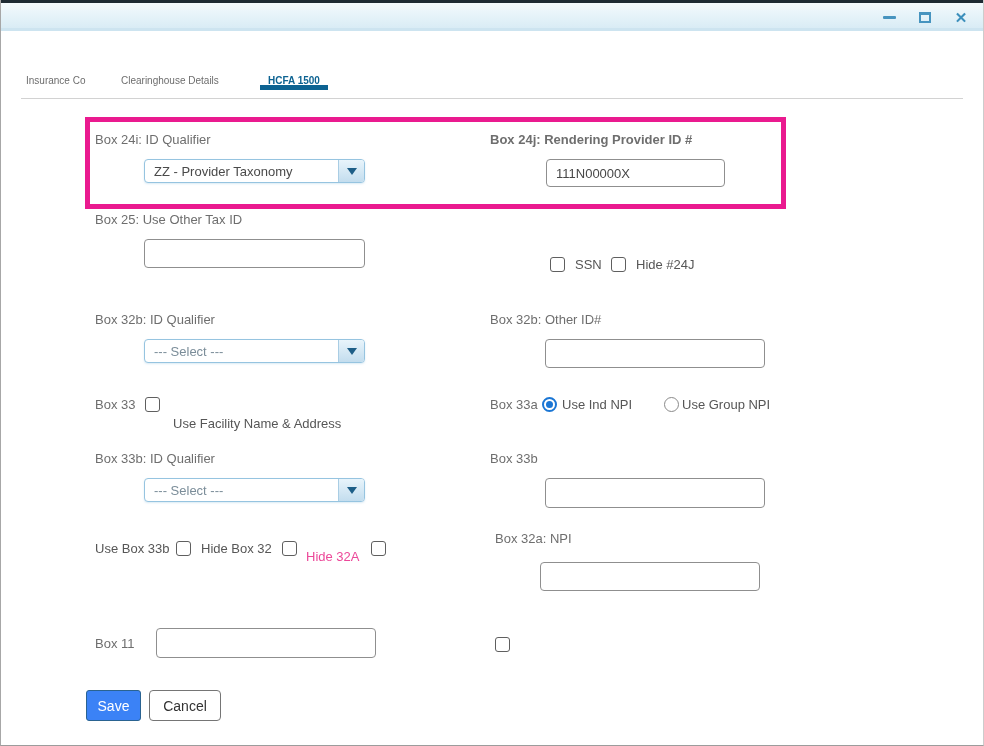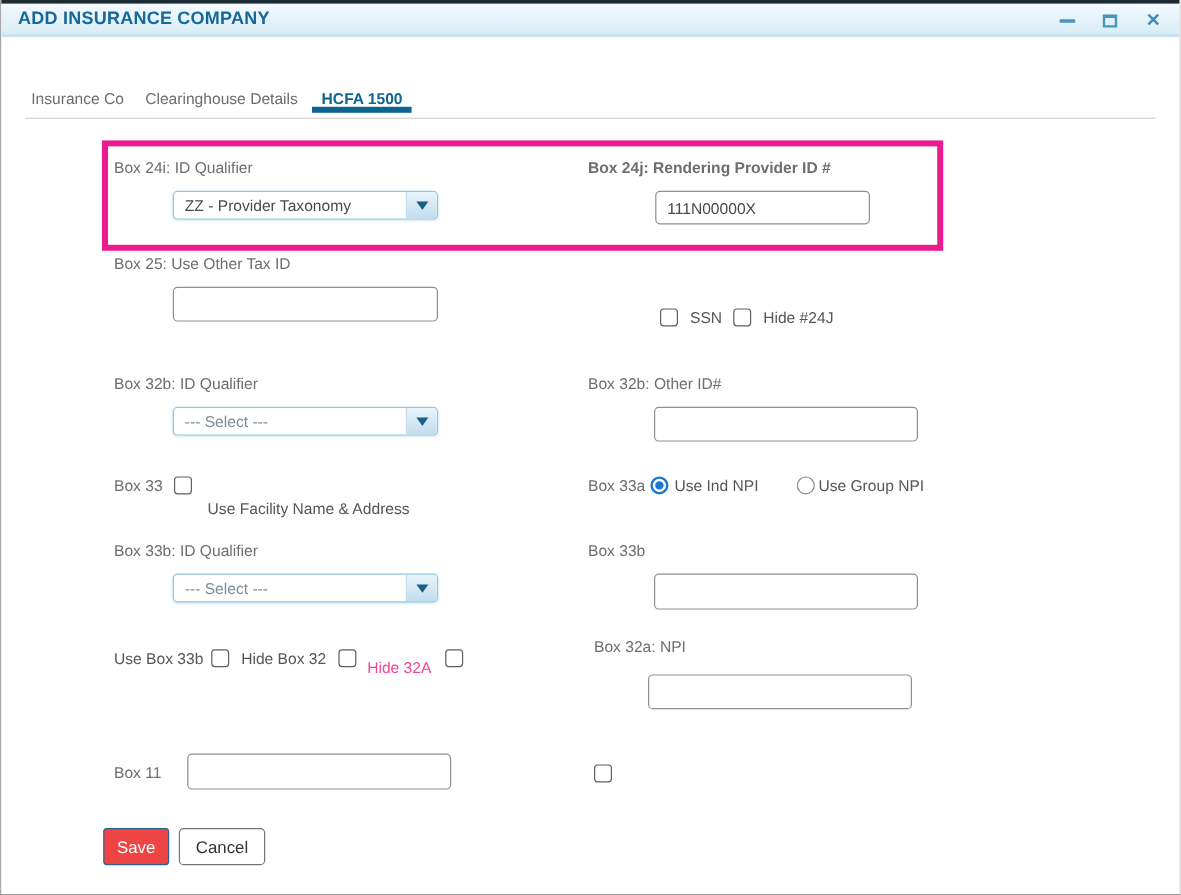--- a/index.html
+++ b/index.html
@@ -22,21 +22,21 @@
     margin-left:14px; font-size:15px; font-weight:bold; letter-spacing:0.2px;
     color:#16689a; text-transform:uppercase;
   }
   .controls { position:absolute; right:14px; top:0; height:28px; display:flex; align-items:center; gap:20px; }
   .ctrl { display:inline-flex; align-items:center; justify-content:center; width:16px; height:16px; cursor:pointer; }
   .ctrl .bar { width:13px; height:3px; background:#4794bf; border-radius:1px; }
   .ctrl .sq  { width:12px; height:11px; border:2px solid #4794bf; border-top-width:3px; }
   .ctrl.close { color:#3c8fbc; font-size:15px; font-weight:bold; line-height:1; }
   
   .tabstrip { position:absolute; left:20px; right:20px; top:75px; height:24px; border-bottom:1px solid #d2d2d2; }
-  .tab { position:absolute; top:0; font-size:13px; color:#6d6d6d; cursor:pointer; white-space:nowrap; }
+  .tab { position:absolute; top:0; font-size:10px; color:#6d6d6d; cursor:pointer; white-space:nowrap; }
   .tab.active { color:#0d6392; font-weight:bold; }
   .tab.active::after {
     content:""; position:absolute; left:-8px; right:-8px; bottom:-4px; height:5px; background:#0d6392;
   }
   
   .lbl { position:absolute; font-size:13px; color:#6e6e6e; white-space:nowrap; }
   .tinput {
     position:absolute; border:1px solid #8f8f8f; border-radius:4px; background:#fff;
     font-family:"Liberation Sans", sans-serif; font-size:13px; color:#474747; padding:0 9px; outline:none;
   }
@@ -60,30 +60,29 @@
   .radio { position:absolute; width:15px; height:15px; border-radius:50%; background:#fff; border:1px solid #8a8a8a; cursor:pointer; }
   .radio.checked { border:2px solid #1b76d4; display:flex; align-items:center; justify-content:center; }
   .radio.checked .dot { width:7px; height:7px; border-radius:50%; background:#1b76d4; }
   
   .highlight {
     position:absolute; left:84px; top:117px; width:701px; height:92px;
     border:5px solid #ea1a8f; pointer-events:none;
   }
   
   .btn { position:absolute; height:31px; border-radius:3px; font-family:"Liberation Sans", sans-serif; font-size:14px; cursor:pointer; }
-  .btn.save { left:85px; top:690px; width:55px; background:#ef4444; border:1px solid #2a6391; color:#ffffff; }
+  .btn.save { left:85px; top:690px; width:55px; background:#3b82f6; border:1px solid #2a6391; color:#ffffff; }
   .btn.cancel { left:148px; top:690px; width:72px; background:#ffffff; border:1px solid #757575; border-radius:4px; color:#333333; }
 </style>
 </head>
 <body>
 
 <div class="window">
 
   <div class="titlebar">
-    <span class="title">ADD INSURANCE COMPANY</span>
     <div class="controls">
       <span class="ctrl">
           <span class="bar"></span>
         </span>
       <span class="ctrl">
           <span class="sq"></span>
         </span>
       <span class="ctrl close">✕</span>
     </div>
   </div>

